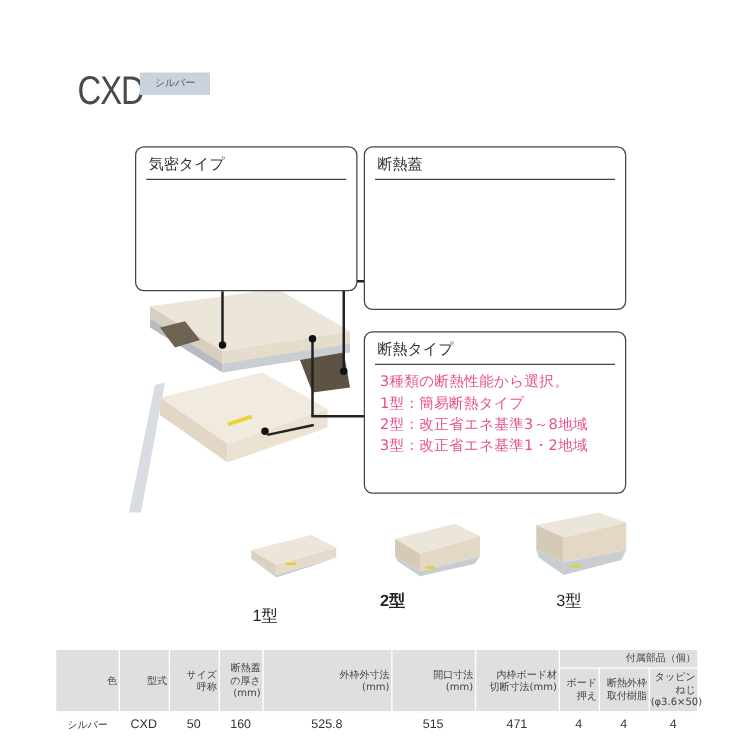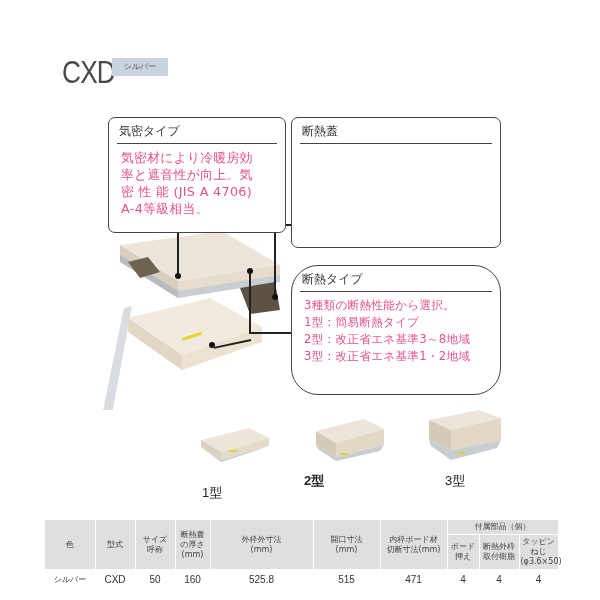--- a/index.html
+++ b/index.html
@@ -12,21 +12,21 @@
   .callout { position:absolute; background:#fff; border:1.5px solid #444; border-radius:7px; box-sizing:border-box; z-index:2; }
   .callout .head { font-size:12px; color:#333; padding:5px 8px 3px 8px; margin:0 8px 0 8px; border-bottom:1.5px solid #444; padding-left:2px; }
   .callout .body { color:#e84f8c; font-size:12.5px; line-height:17px; padding:5px 8px 0 12px; letter-spacing:0.3px; }
   .line { position:absolute; background:#222; z-index:1; }
   .dot { position:absolute; width:6px; height:6px; border-radius:50%; background:#111; z-index:3; }
   .product { position:absolute; }
   .label-type { position:absolute; font-family:"Liberation Sans", sans-serif; font-size:13px; color:#222; }
   table.spec { position:absolute; left:45px; top:520px; width:513px; border-collapse:collapse;
                font-size:8px; color:#444; table-layout:fixed; }
   table.spec th { background:#dfdfdf; font-weight:normal; border-right:1px solid #fff; border-bottom:1px solid #fff;
-                  text-align:center; line-height:10px; padding:2px 1px;margin-top:16px; }
+                  text-align:right; line-height:10px; padding:2px 1px;margin-top:16px; }
   table.spec td { text-align:center; font-family:"Liberation Sans", sans-serif; font-size:10px; color:#333; padding:4px 1px; }
   table.spec td.small { font-size:8px; }
 </style>
 </head>
 <body>
 
 <div class="title">CXD</div>
 <div class="badge">シルバー</div>
 
 <svg class="product" style="left:90px;top:210px;" width="210" height="200" viewBox="0 0 210 200">
@@ -57,33 +57,27 @@
 <div class="dot" style="left:272px;top:294px;"></div>
 
 <div class="line" style="left:249px;top:332px;width:43px;height:1.5px;"></div>
 <div class="line" style="left:249px;top:270px;width:1.5px;height:63px;"></div>
 <div class="line" style="left:213px;top:339px;width:38px;height:1.5px;transform:rotate(-12deg);transform-origin:right center;"></div>
 <div class="dot" style="left:247px;top:268px;"></div>
 <div class="dot" style="left:209px;top:342px;"></div>
 
 <div class="callout" style="left:98px;top:117px;width:178px;height:116px;margin-left:10px;">
   <div class="head">気密タイプ</div>
-  <div class="body" style="font-size:12.8px;line-height:17px;">
-    <div>気密材により冷暖房効</div>
-    <div>率と遮音性が向上。気</div>
-    <div>密 性 能 (JIS A 4706)</div>
-    <div>A-4等級相当。</div>
-  </div>
 </div>
 
 <div class="callout" style="left:291px;top:117px;width:210px;height:131px;">
   <div class="head">断熱蓋</div>
 </div>
 
-<div class="callout" style="left:291px;top:265px;width:210px;height:130px;border-radius:27px;">
+<div class="callout" style="left:291px;top:265px;width:210px;height:130px;">
   <div class="head">断熱タイプ</div>
   <div class="body" style="font-size:11.6px;line-height:17px;">
     <div>3種類の断熱性能から選択。</div>
     <div>1型：簡易断熱タイプ</div>
     <div>2型：改正省エネ基準3～8地域</div>
     <div>3型：改正省エネ基準1・2地域</div>
   </div>
 </div>
 
 <svg class="product" style="left:197px;top:420px;" width="76" height="45" viewBox="0 0 76 45">

